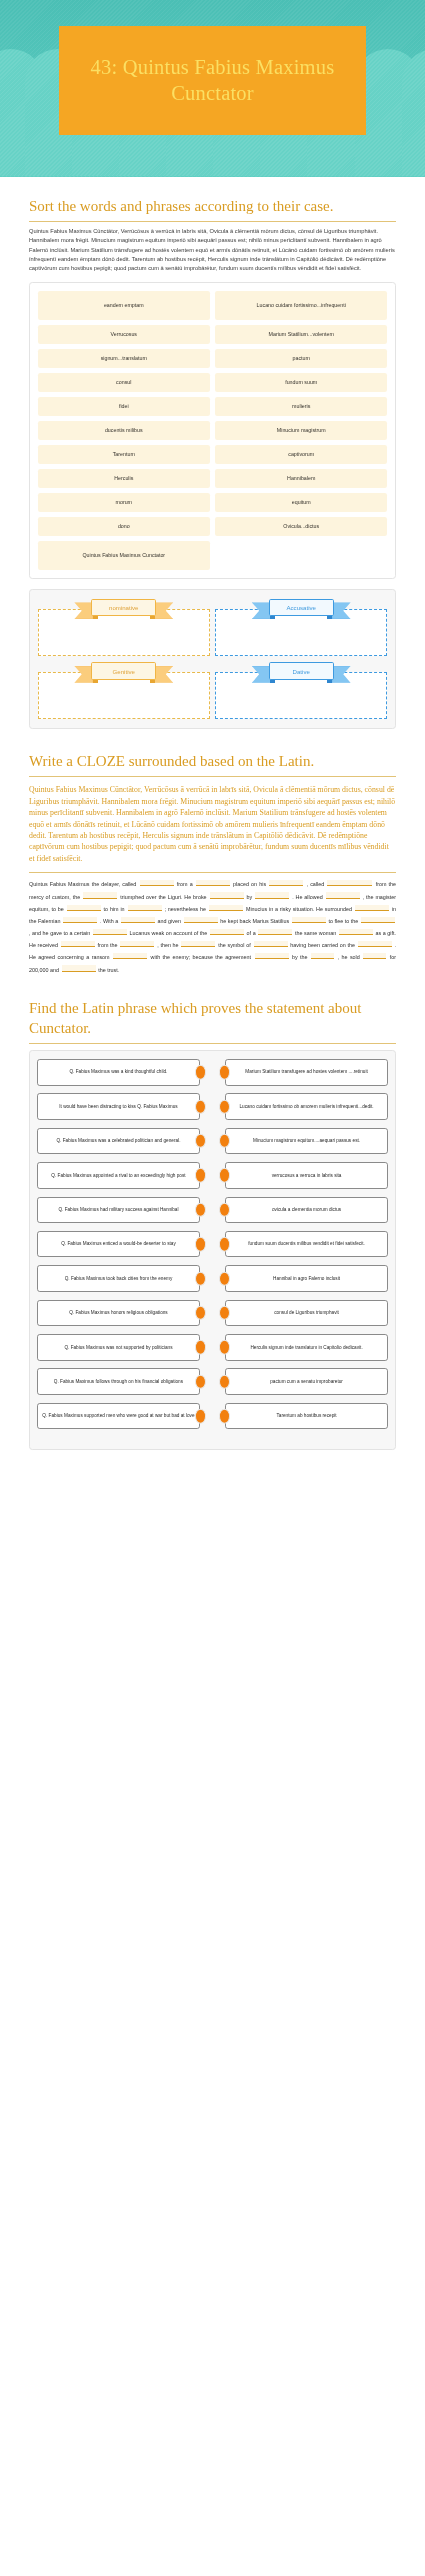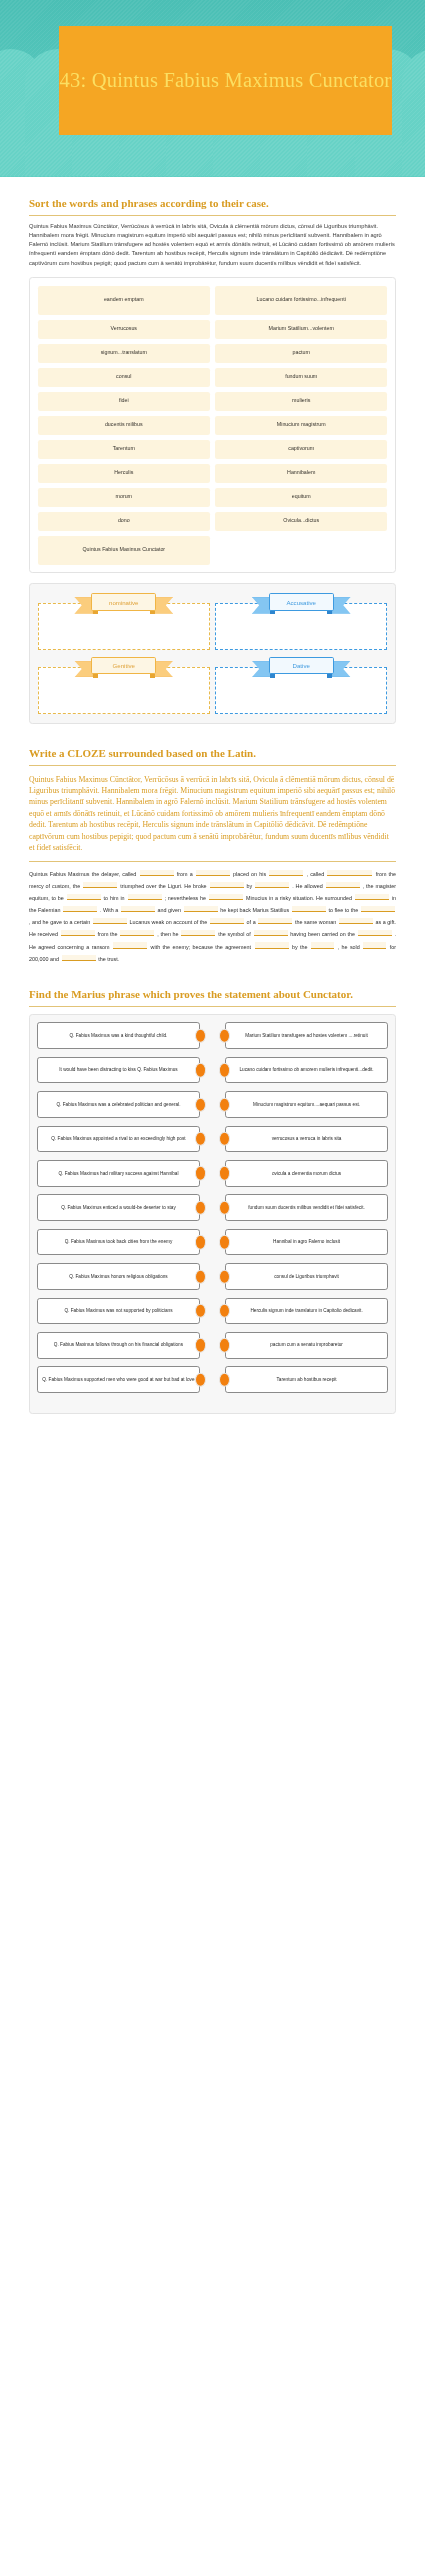--- a/index.html
+++ b/index.html
@@ -42,21 +42,21 @@
       repeating-linear-gradient(135deg,
         rgba(255,255,255,0.07) 0px,
         rgba(255,255,255,0.07) 1.1px,
         rgba(0,0,0,0.0) 1.1px,
         rgba(0,0,0,0.0) 2.8px),
       #67d2c6;
   }
   .hero-title-box {
     position: absolute;
     left: 59px; top: 25.5px;
-    width: 333px; height: 109px;
+    width: 307px; height: 109px;
     background: #f5a623;
     display: flex;
     align-items: center;
     justify-content: center;
     z-index: 4;
   }
   .hero-title {
     font-family: "Liberation Serif", serif;
     color: #fbdf62;
     font-size: 20.5px;
@@ -74,23 +74,23 @@
     padding: 0 0 22px 0;
     z-index: 5;
   }
   .sheet-inner { padding: 0 29px; }
 
   .section { padding-top: 19px; }
 
   .section-heading {
     font-family: "Liberation Serif", serif;
     color: #d99c22;
-    font-size: 11px;
+    font-size: 15px;
     line-height: 1.35;
-    font-weight: 700;
+    font-weight: 400;
   }
   .rule {
     border: none;
     border-top: 0.6px solid #e2c377;
     margin: 4.4px 0 5.5px 0;
   }
 
   .latin-plain {
     font-size: 5.7px;
     line-height: 1.62;
@@ -448,21 +448,21 @@
         <span class="blank b-s"></span>
         <span>, he sold</span>
         <span class="blank b-s"></span>
         <span>for 200,000 and</span>
         <span class="blank b-m"></span>
         <span>the trust.</span>
       </div>
     </div>
 
     <div class="section" style="padding-top:22px">
-      <div class="section-heading">Find the Marius phrase which proves the statement about Cunctator.</div>
+      <div class="section-heading">Find the Latin phrase which proves the statement about Cunctator.</div>
       <hr class="rule">
 
       <div class="match-panel">
 
         <div class="match-row">
           <div class="match-cell">
             <div class="match-box">Q. Fabius Maximus was a kind thoughtful child.</div>
             <div class="dot right"></div>
           </div>
           <div class="match-cell">

